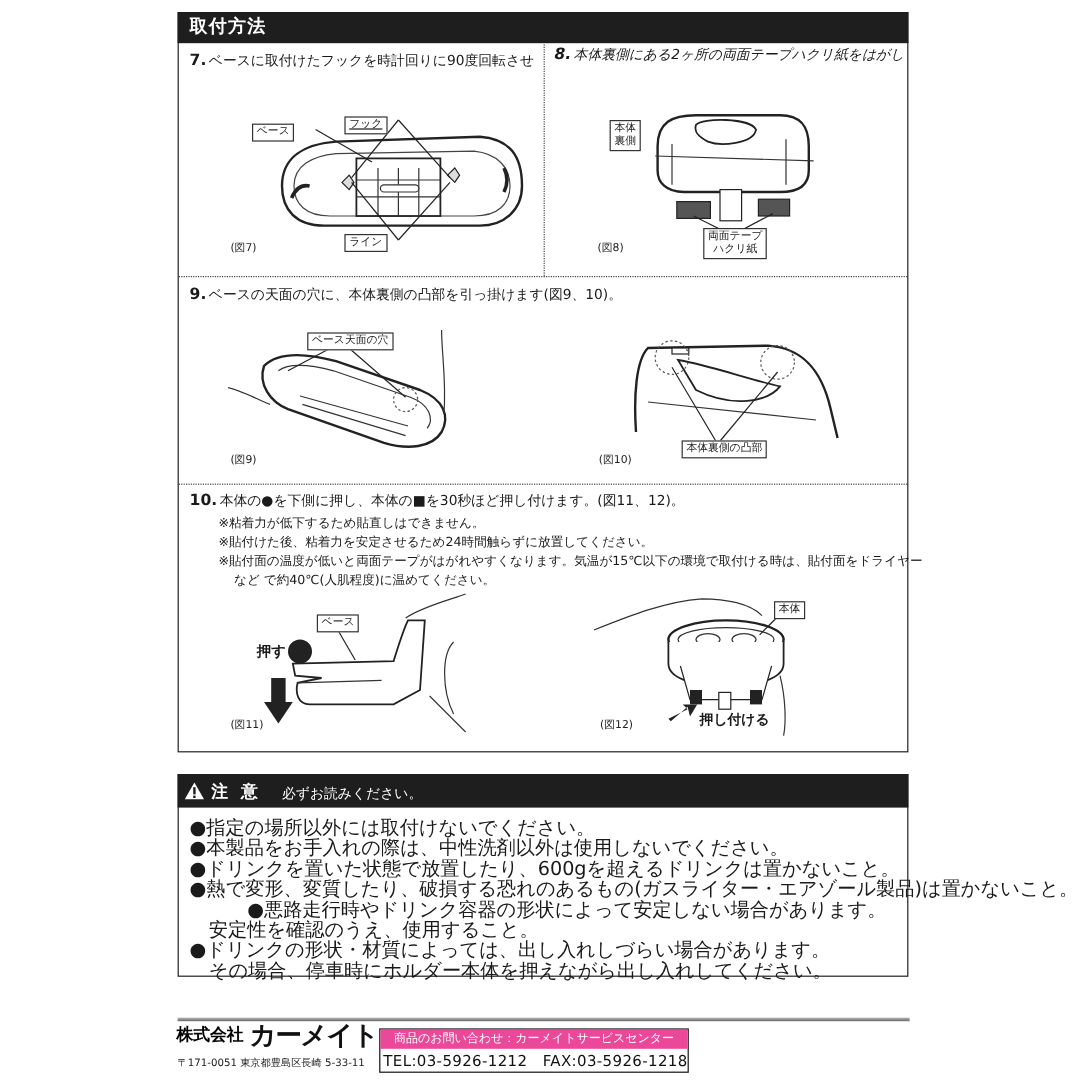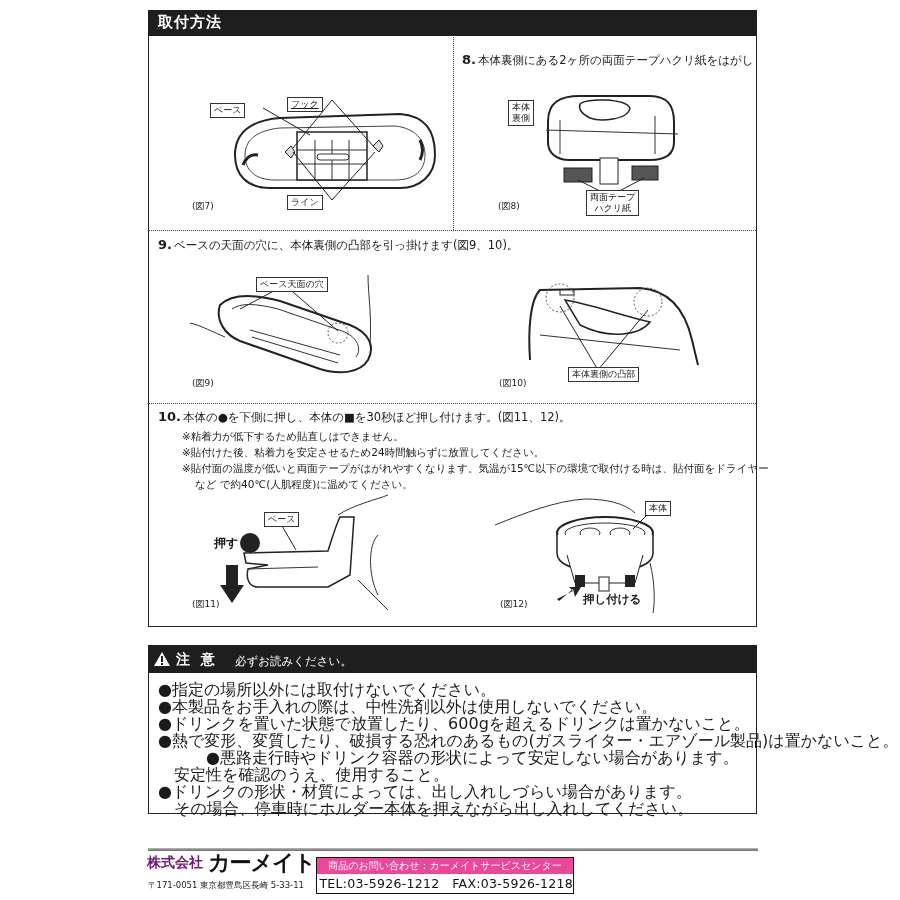--- a/index.html
+++ b/index.html
@@ -27,40 +27,41 @@
 
   
   #caution-box { left: 148px; top: 645px; width: 609px; height: 169px; border: 1.5px solid #222; }
   #caution-header { left: 148px; top: 645px; width: 609px; height: 28px; background: #1e1e1e; }
   #caution-title { left: 160px; top: 651px; font-size: 14px; font-weight: bold; color: #fff; letter-spacing: 3px; }
   #caution-sub { left: 235px; top: 654px; font-size: 11.5px; color: #fff; }
   .caution-item { position: absolute; left: 158px; font-size: 16px; line-height: 17px; color: #1a1a1a; white-space: nowrap; }
 
   
   #footer-line { left: 148px; top: 848px; width: 610px; height: 3px; background: linear-gradient(#bbb,#666); }
-  #company-prefix { left: 147px; top: 854px; font-size: 14px; font-weight: bold; color: #701a75; }
+  #company-prefix { left: 147px; top: 854px; font-size: 14px; font-weight: bold; color: #000000; }
   #company-name { left: 208px; top: 848px; font-size: 22px; font-weight: bold; color: #111; letter-spacing: -1px; }
   #address { left: 148px; top: 880px; font-size: 8.5px; color: #222; white-space: nowrap; }
   #contact-box { left: 316px; top: 857px; width: 258px; height: 37px; border: 1.5px solid #111; }
   #contact-label { left: 317px; top: 858px; width: 256px; height: 16px; background: #ec4899; color: #fff; font-size: 10px; line-height: 16px; text-align: center; }
   #contact-phone { left: 317px; top: 875px; width: 256px; height: 18px; color: #111; font-size: 12.5px; line-height: 18px; text-align: right; letter-spacing: 0.3px; }
   #doc-number { left: 695px; top: 919px; font-size: 8px; color: #333; }
 </style>
 </head>
 <body>
 
 <div id="install-box" class="abs"></div>
 <div id="install-header" class="abs"></div>
 <div id="install-title" class="abs">取付方法</div>
 
 <div class="abs dash-v" style="left:453px; top:37px; height:193px;"></div>
 <div class="abs dash-h" style="left:149px; top:230px; width:607px;"></div>
 <div class="abs dash-h" style="left:149px; top:403px; width:607px;"></div>
 
 <div class="abs step-text" style="left:158px; top:41px; width:290px;">
+  <div><span class="step-num">7.</span><span>ベースに取付けたフックを時計回りに90度回転させ</span></div>
 </div>
 <svg class="fig" style="left:225px; top:100px;" width="220" height="110">
   <path d="M10,55 C10,30 30,20 55,18 L175,14 C200,16 210,30 210,55 C210,75 195,88 175,88 L45,88 C22,88 10,75 10,55 Z" fill="#fff" stroke="#222" stroke-width="2"></path>
   <path d="M20,55 C20,38 35,30 55,28 L170,26 C190,28 200,40 200,55 C200,70 190,80 170,80 L50,80 C30,80 20,70 20,55 Z" fill="none" stroke="#444" stroke-width="1"></path>
   <rect x="72" y="32" width="70" height="48" fill="#fff" stroke="#222" stroke-width="1.5"></rect>
   <line x1="72" y1="50" x2="142" y2="50" stroke="#333"></line>
   <line x1="72" y1="64" x2="142" y2="64" stroke="#333"></line>
   <line x1="90" y1="40" x2="90" y2="80" stroke="#333"></line>
   <line x1="107" y1="40" x2="107" y2="80" stroke="#333"></line>
   <line x1="124" y1="40" x2="124" y2="80" stroke="#333"></line>
@@ -73,21 +74,21 @@
   <line x1="107" y1="0" x2="150" y2="48" stroke="#222"></line>
   <line x1="107" y1="100" x2="68" y2="52" stroke="#222"></line>
   <line x1="107" y1="100" x2="150" y2="52" stroke="#222"></line>
   <line x1="38" y1="8" x2="85" y2="35" stroke="#222"></line>
 </svg>
 <div class="label-box" style="left:210px; top:103px;">ベース</div>
 <div class="label-box" style="left:287px; top:97px;text-decoration:underline;">フック</div>
 <div class="label-box" style="left:287px; top:195px;">ライン</div>
 <div class="fig-cap" style="left:192px; top:200px;">(図7)</div>
 
-<div class="abs step-text" style="left:462px; top:51px; width:292px;">
+<div class="abs step-text" style="left:462px; top:36px; width:292px;font-style:italic;">
   <div><span class="step-num">8.</span><span>本体裏側にある2ヶ所の両面テープハクリ紙をはがし</span></div>
 </div>
 <svg class="fig" style="left:540px; top:92px;" width="140" height="100">
   <path d="M8,30 C8,10 20,4 40,4 L110,4 C128,4 134,14 134,30 L134,50 C134,62 126,68 110,68 L30,68 C15,68 8,60 8,50 Z" fill="#fff" stroke="#222" stroke-width="2"></path>
   <path d="M40,12 C45,6 85,6 90,16 C88,28 60,30 50,26 C42,22 38,18 40,12 Z" fill="#fff" stroke="#222" stroke-width="1.5"></path>
   <line x1="6" y1="38" x2="138" y2="42" stroke="#333"></line>
   <line x1="20" y1="28" x2="20" y2="62" stroke="#333"></line>
   <line x1="115" y1="24" x2="115" y2="62" stroke="#333"></line>
   <rect x="24" y="76" width="28" height="14" fill="#555" stroke="#222"></rect>
   <rect x="92" y="74" width="26" height="14" fill="#555" stroke="#222"></rect>

